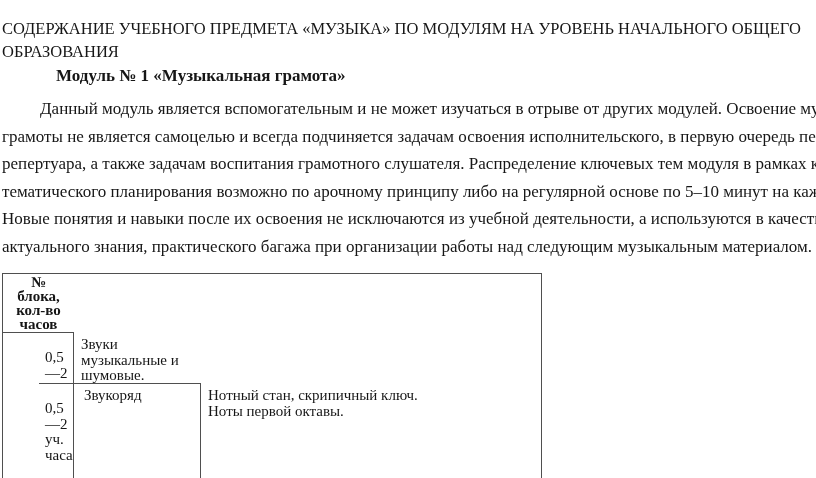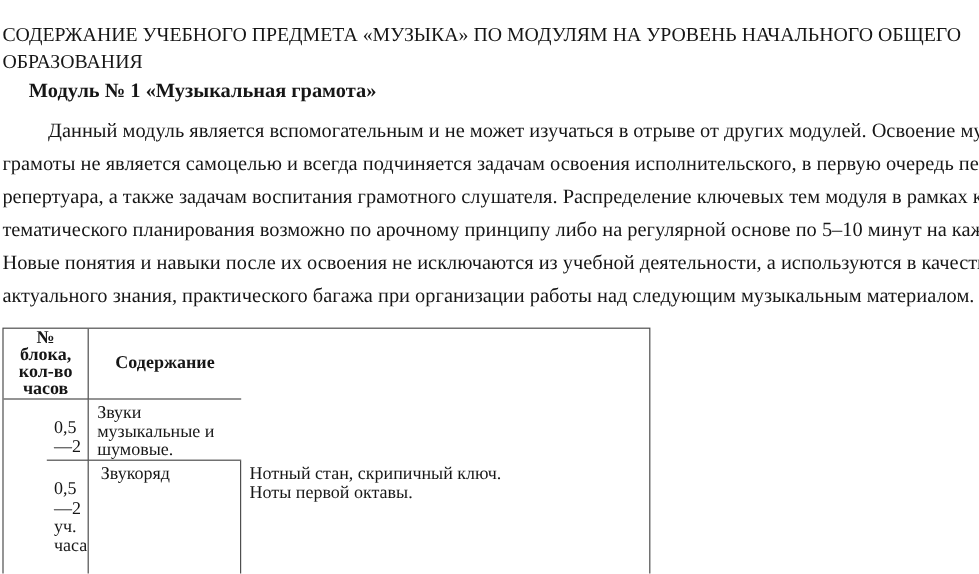--- a/index.html
+++ b/index.html
@@ -11,21 +11,21 @@
     color:#161616;
     font-family:"Liberation Serif","DejaVu Serif",serif;
   }
   .doc-title {
     position:absolute; top:17px; left:2px;
     font-size:16.5px; line-height:23px;
     width:830px;
   }
   .doc-title .line { white-space:nowrap; overflow:hidden; }
   .module-heading {
-    position:absolute; top:66px; left:24px;
+    position:absolute; top:66px; left:56px;
     font-size:17px; font-weight:bold;
     white-space:nowrap;
   }
   .paragraph {
     position:absolute; top:95px; left:2px;
     width:832px;
     font-size:17px; line-height:27.6px;
   }
   .paragraph .pline { white-space:nowrap; overflow:hidden; width:832px; }
   .paragraph .pline.indent { padding-left:38px; }
@@ -76,21 +76,20 @@
   <div class="pline">Новые понятия и навыки после их освоения не исключаются из учебной деятельности, а используются в качестве</div>
   <div class="pline">актуального знания, практического багажа при организации работы над следующим музыкальным материалом.</div>
 </div>
 
 <div class="content-table">
   <div class="trow header">
     <div class="tcell th">№
 блока,
 кол-во
 часов</div>
-    <div class="tcell th">Содержание</div>
   </div>
   <div class="trow r1">
     <div class="tcell cell-block">0,5—2 уч.
 часа</div>
     <div class="tcell cell-content">Звуки музыкальные и шумовые. Свойства звука:
 высота, громкость, длительность, тембр.</div>
   </div>
   <div class="trow r2">
     <div class="tcell cell-block">0,5—2 уч.
 часа</div>

